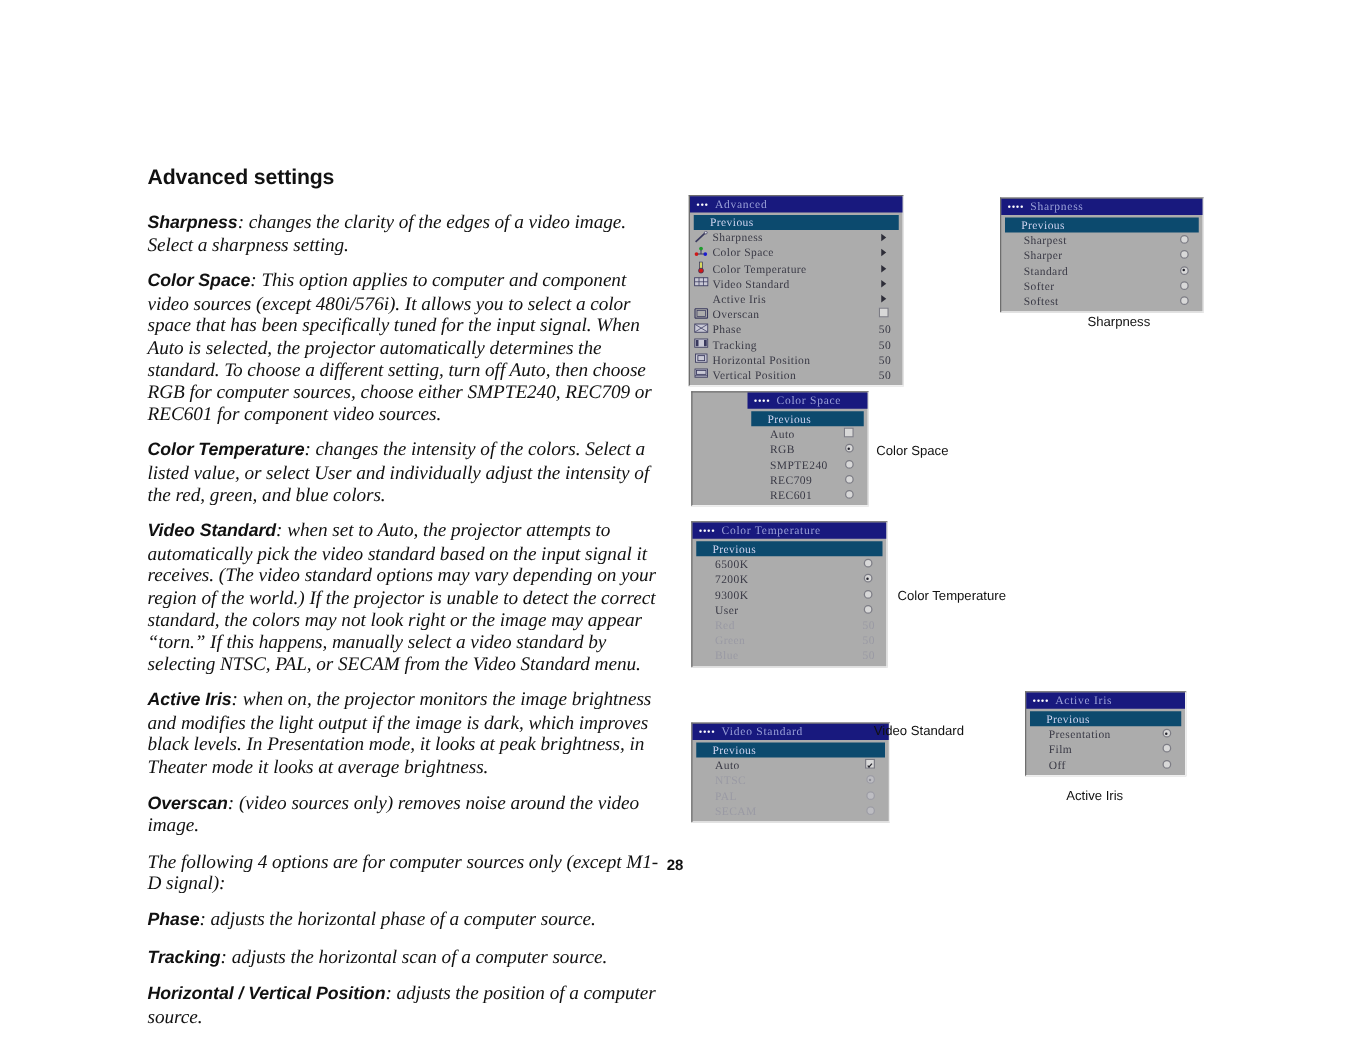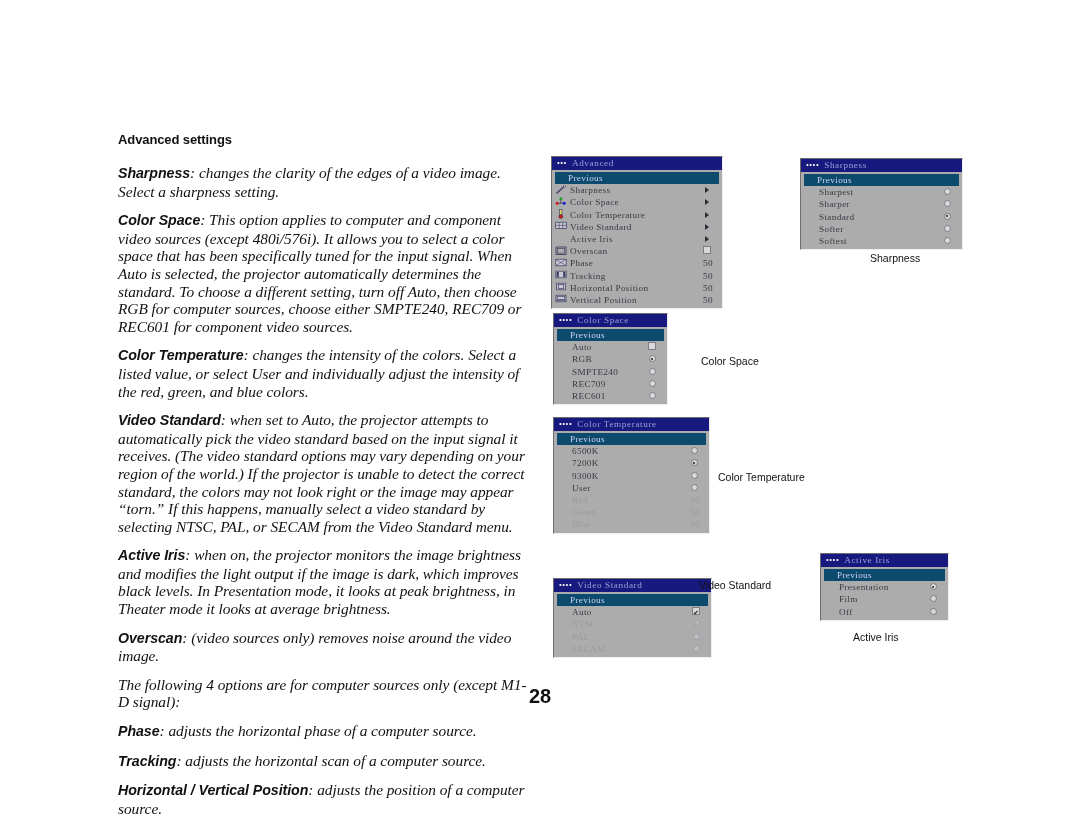--- a/index.html
+++ b/index.html
@@ -19,21 +19,21 @@
   
   .text-col {
     position: absolute;
     left: 118px;
     top: 132px;
     width: 414px;
   }
   .page-heading {
     font-family: "Liberation Sans", sans-serif;
     font-weight: bold;
-    font-size: 13px;
+    font-size: 17px;
     margin: 0 0 17px 0;
     letter-spacing: -0.1px;
   }
   .para {
     font-size: 15.4px;
     line-height: 17.6px;
     margin: 0 0 11px 0;
     text-align: left;
     letter-spacing: -0.05px;
     font-style: italic;
@@ -48,21 +48,21 @@
   }
 
   .page-number {
     position: absolute;
     left: 0;
     top: 685px;
     width: 1080px;
     text-align: center;
     font-family: "Liberation Sans", sans-serif;
     font-weight: bold;
-    font-size: 20px;
+    font-size: 12px;
   }
 
   
   .osd {
     position: absolute;
     background: #acacac;
     border: 1px solid #6e6e6e;
     border-right-color: #efefef;
     border-bottom-color: #efefef;
     box-sizing: border-box;
@@ -344,21 +344,21 @@
           <span class="lbl">Softer</span>
           <span class="val"><span class="radio"></span></span>
         </div>
         <div class="row indent">
           <span class="lbl">Softest</span>
           <span class="val"><span class="radio"></span></span>
         </div>
       </div>
     </div>
     <div class="caption" style="left: 870px; top: 252px;">Sharpness</div>
-    <div class="osd" style="left: 553px; top: 313px; width: 115px;">
+    <div class="osd" style="left: 553px; top: 313px; width: 142px; padding-left: 44px;">
       <div class="osd-title"><span class="dots">••••</span><span>Color Space</span></div>
       <div class="osd-rows">
         <div class="row prev">
           <span class="lbl">Previous</span>
         </div>
         <div class="row indent">
           <span class="lbl">Auto</span>
           <span class="val"><span class="chk"></span></span>
         </div>
         <div class="row indent">

